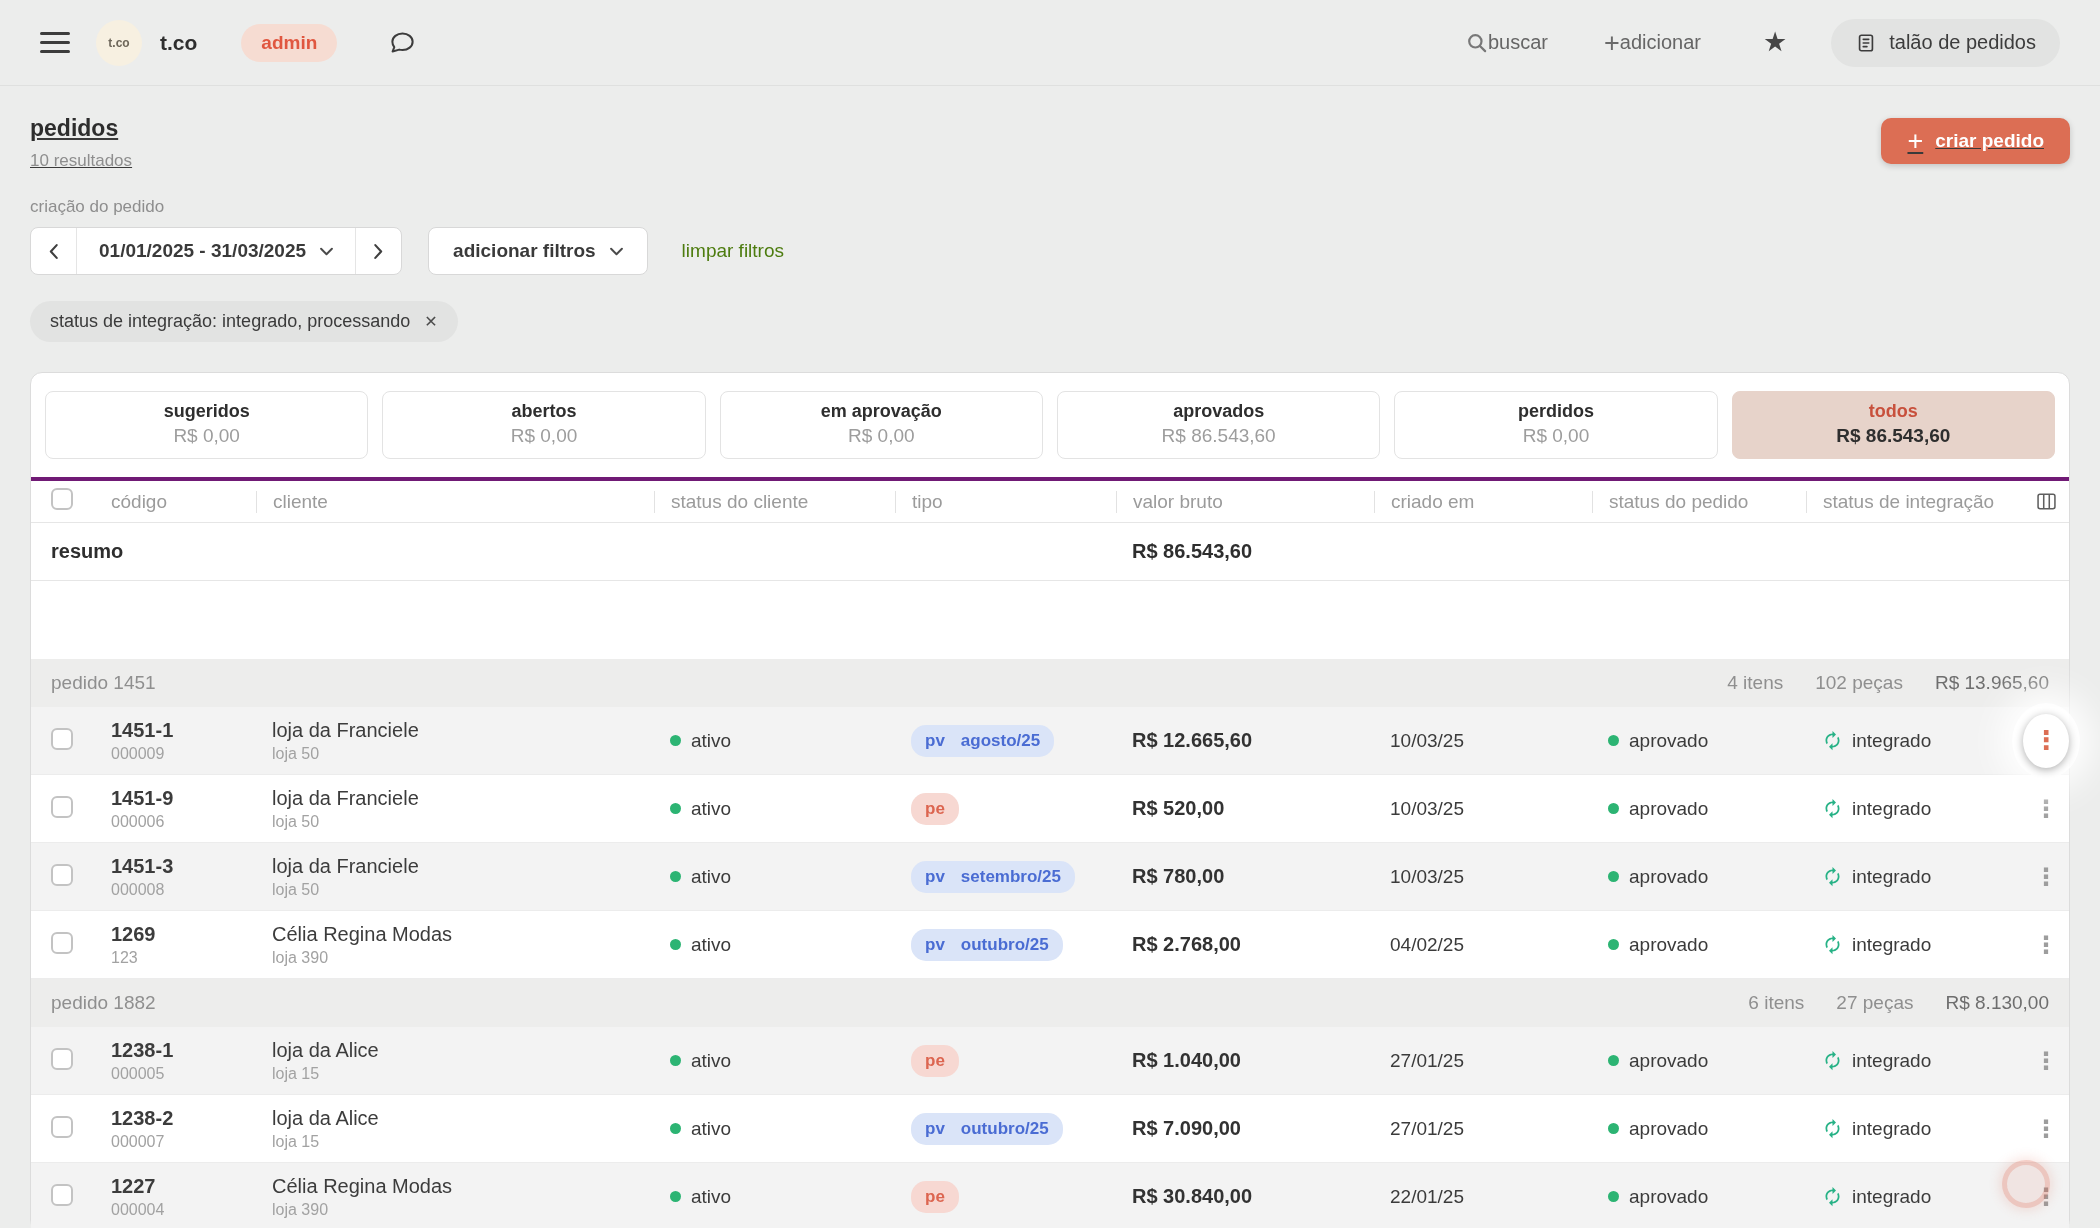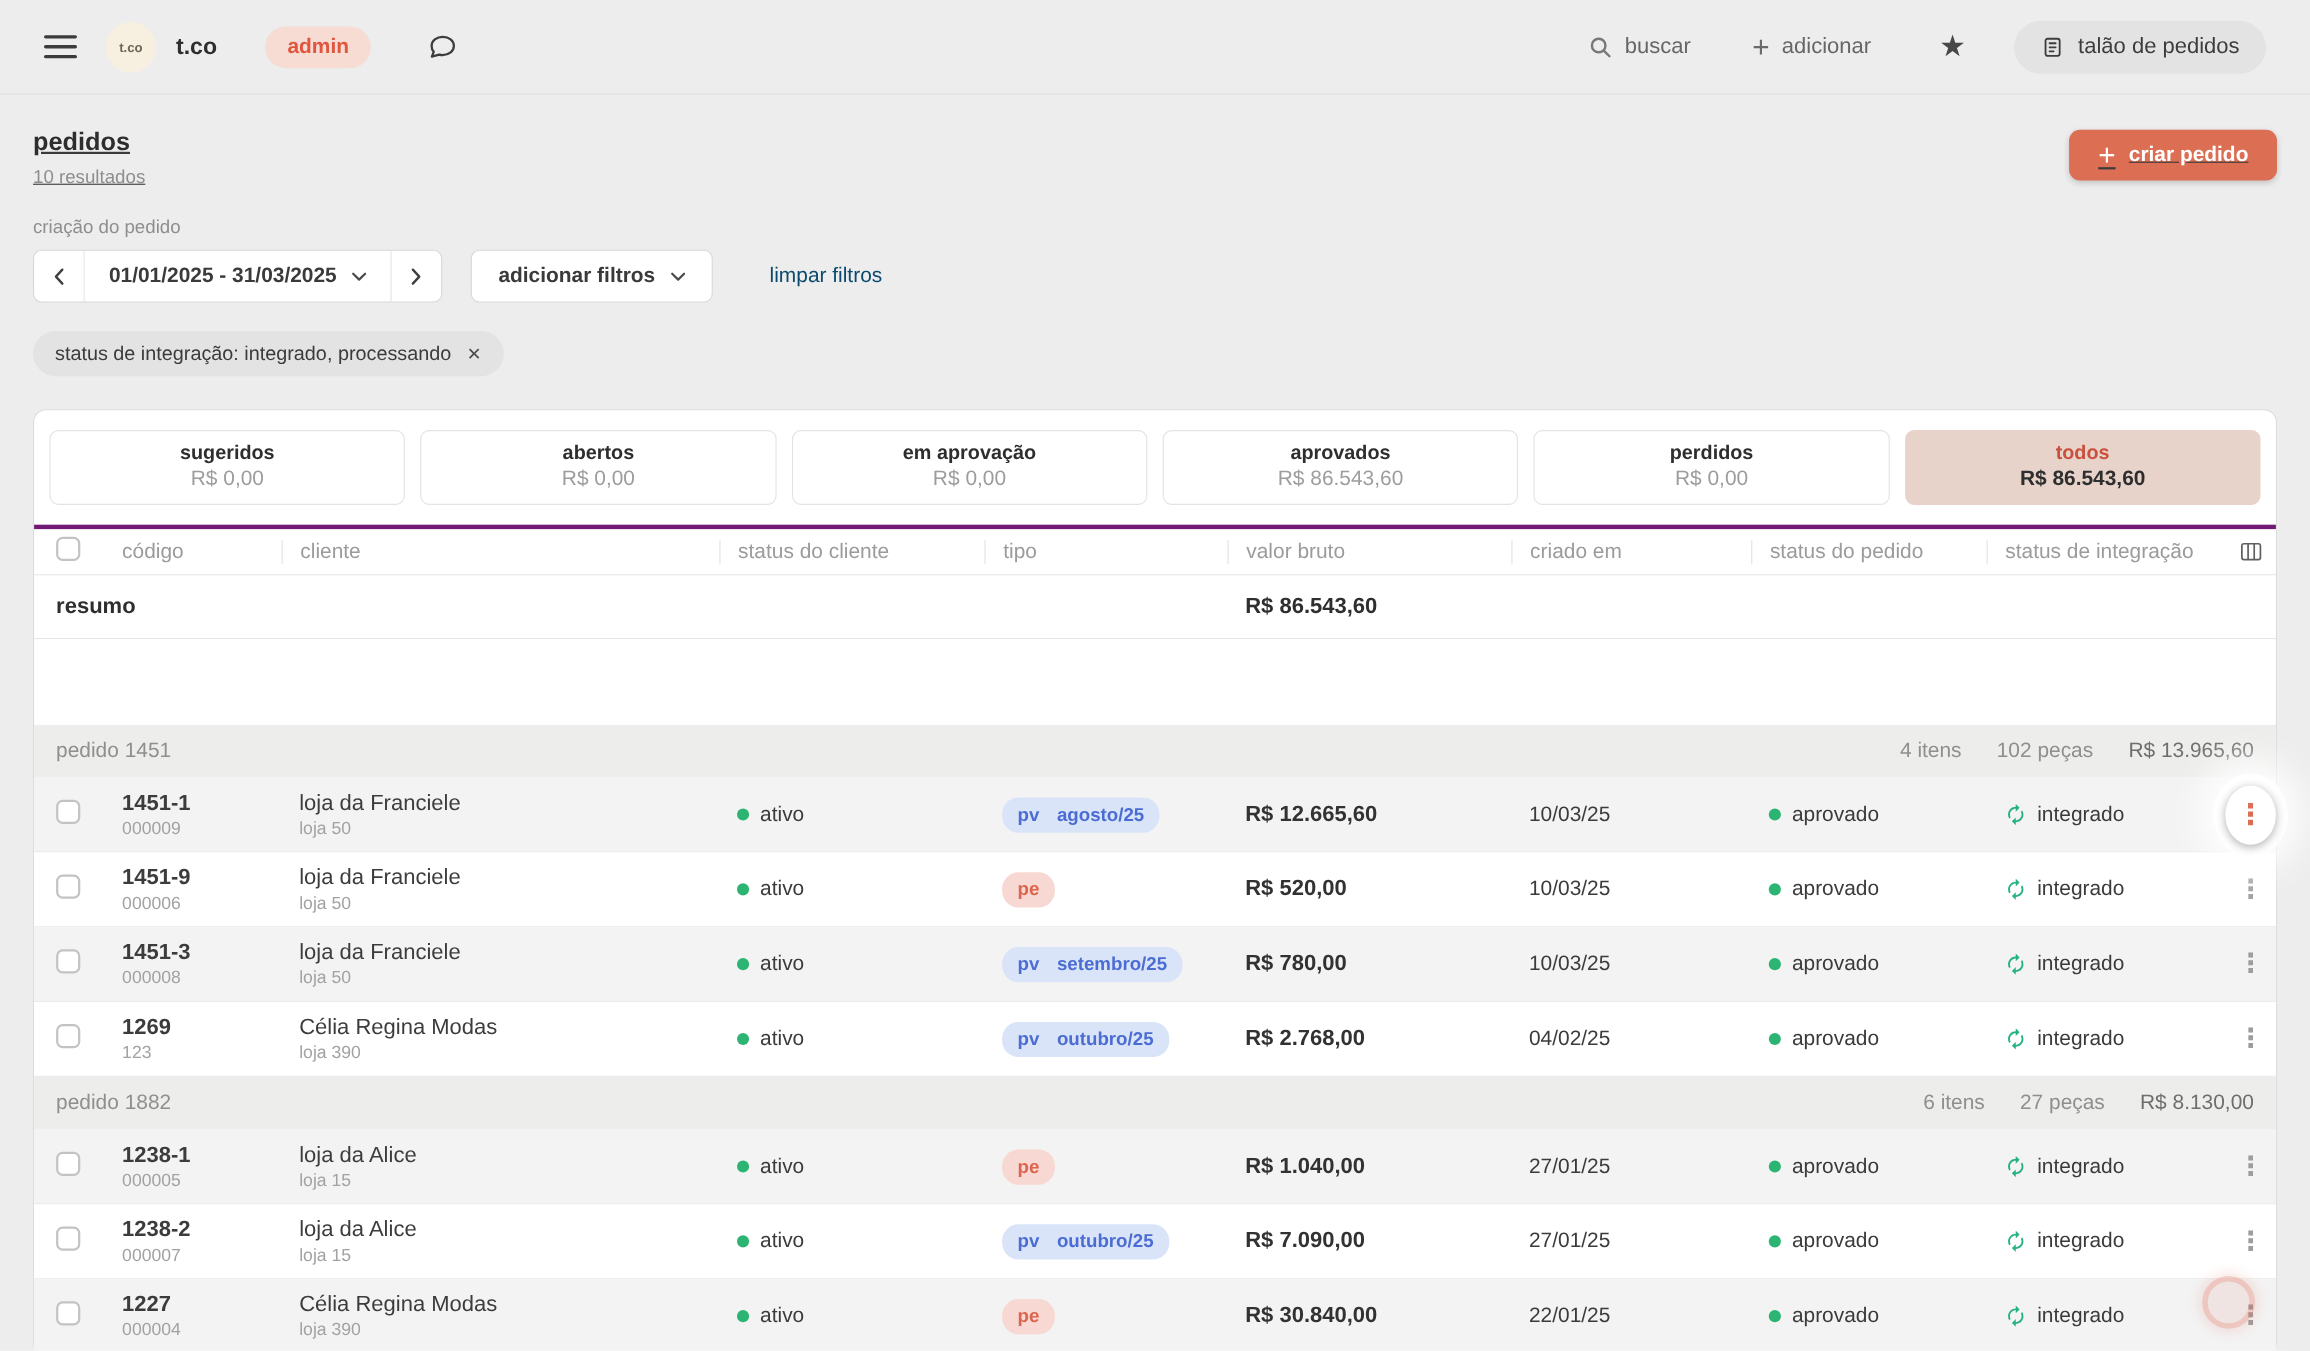--- a/index.html
+++ b/index.html
@@ -21,21 +21,21 @@
   .topbar{height:86px;display:flex;align-items:center;padding:0 40px;border-bottom:1px solid #dfe0df;}
   .burger{width:30px;cursor:pointer;}
   .burger span{display:block;width:30px;height:3.4px;background:#3c3c3c;border-radius:2px;margin:5.5px 0;}
   .logo{width:46px;height:46px;border-radius:50%;background:#f7f0e1;display:flex;align-items:center;justify-content:center;
         font-size:12px;font-weight:700;color:#6e675a;margin-left:26px;cursor:pointer;}
   .brand{margin-left:18px;font-size:21px;font-weight:700;color:#2e2e2e;}
   .admin-badge{margin-left:44px;background:var(--accent_light);color:var(--accent_text);
         padding:8px 20px;border-radius:20px;font-size:19px;font-weight:700;}
   .chat{margin-left:52px;width:27px;height:27px;cursor:pointer;}
   .tb-spacer{flex:1;}
-  .tb-item{display:flex;align-items:center;gap:11px;font-size:20px;color:#666;cursor:pointer;}
+  .tb-item{display:flex;align-items:center;font-size:20px;color:#666;cursor:pointer;}
   .tb-item.add{margin-left:56px;}
   .tb-plus{font-size:27px;line-height:20px;color:#6a6a6a;font-weight:400;}
   .star{margin-left:62px;font-size:27px;color:#474747;cursor:pointer;line-height:1;}
   .talao{margin-left:44px;background:#e2e3e2;border-radius:24px;height:48px;padding:0 24px;
         display:flex;align-items:center;gap:12px;font-size:20px;color:#3c3c3c;cursor:pointer;}
   
   .content{padding:0 30px;}
   .page-head{margin-top:28px;display:flex;justify-content:space-between;align-items:flex-start;text-decoration:underline;}
   h1{font-size:23px;font-weight:700;color:#2d2d2d;line-height:28px;}
   .results{margin-top:9px;font-size:17px;color:#8e8e8e;}
@@ -45,21 +45,21 @@
   .create-btn .tb-plus{color:#fff;font-weight:400;}
   .filter-label{margin-top:26px;font-size:17px;color:#8e8e8e;}
   .controls{margin-top:10px;display:flex;align-items:center;}
   .datenav{display:flex;align-items:stretch;background:#fff;border:1px solid #d8d8d8;border-radius:8px;height:48px;}
   .nav-btn{width:46px;display:flex;align-items:center;justify-content:center;cursor:pointer;}
   .nav-btn.left{border-right:1px solid #e5e5e5;}
   .nav-btn.right{border-left:1px solid #e5e5e5;}
   .date-display{display:flex;align-items:center;gap:14px;padding:0 22px;font-size:19px;font-weight:700;color:#3a3a3a;cursor:pointer;}
   .add-filters{margin-left:26px;height:48px;background:#fff;border:1px solid #d8d8d8;border-radius:8px;
         padding:0 24px;display:flex;align-items:center;gap:14px;font-size:19px;font-weight:700;color:#3a3a3a;cursor:pointer;}
-  .clear-filters{margin-left:52px;font-size:19px;color:#0c4a6e;cursor:pointer;}
+  .clear-filters{margin-left:34px;font-size:19px;color:#4d7c0f;cursor:pointer;}
   .chip-row{margin-top:26px;}
   .chip{display:inline-flex;align-items:center;gap:14px;background:#e2e3e2;border-radius:22px;
         padding:10px 20px;font-size:18px;color:#3b3b3b;cursor:pointer;}
   .chip .x{font-size:16px;color:#4c4c4c;cursor:pointer;}
   
   .card{margin-top:30px;background:#fff;border:1px solid #dcdcdc;border-radius:12px;position:relative;}
   .tabs{display:flex;gap:14px;padding:18px 14px;}
   .tab{flex:1;border:1.5px solid #e3e3e3;border-radius:8px;text-align:center;padding:9px 0 11px;background:#fff;cursor:pointer;}
   .tab .t-label{font-size:18px;font-weight:700;color:#2e2e2e;}
   .tab .t-value{margin-top:3px;font-size:19px;color:#9d9d9d;}

